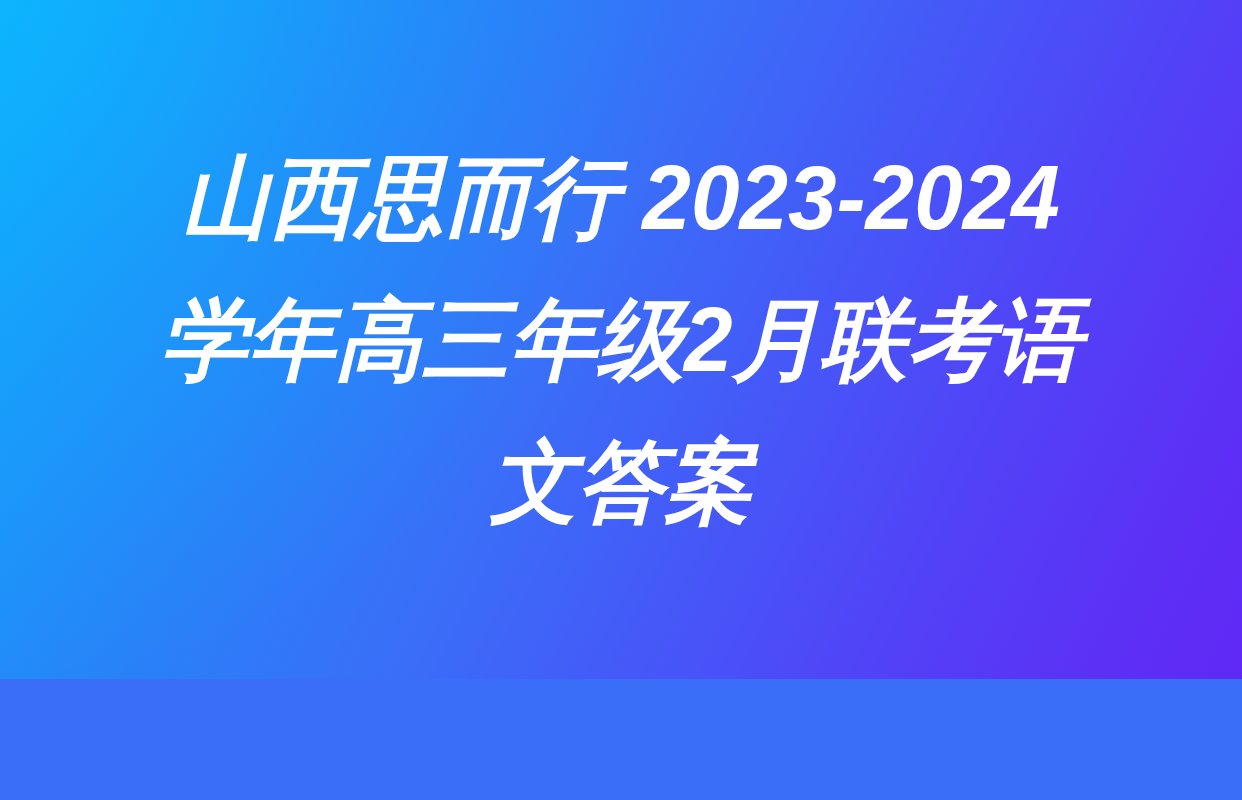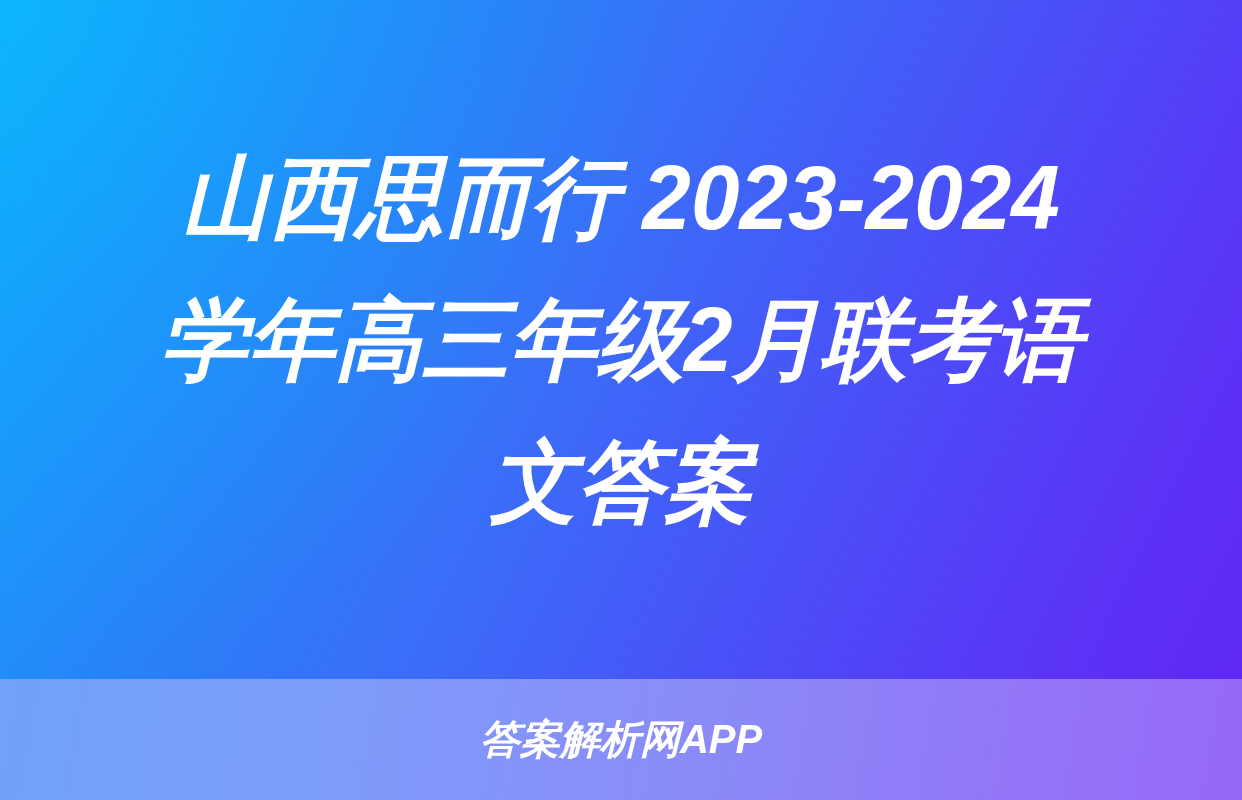--- a/index.html
+++ b/index.html
@@ -111,17 +111,14 @@
 <div class="poster">
 
   <div class="hero"></div>
 
   <div class="title-block">
     <div class="title-line">山西思而行 2023-2024</div>
     <div class="title-line">学年高三年级2月联考语</div>
     <div class="title-line">文答案</div>
   </div>
 
-  <div class="footer">
-    <span class="footer-text">答案解析网APP</span>
-  </div>
 
 </div>
 
 </body></html>

